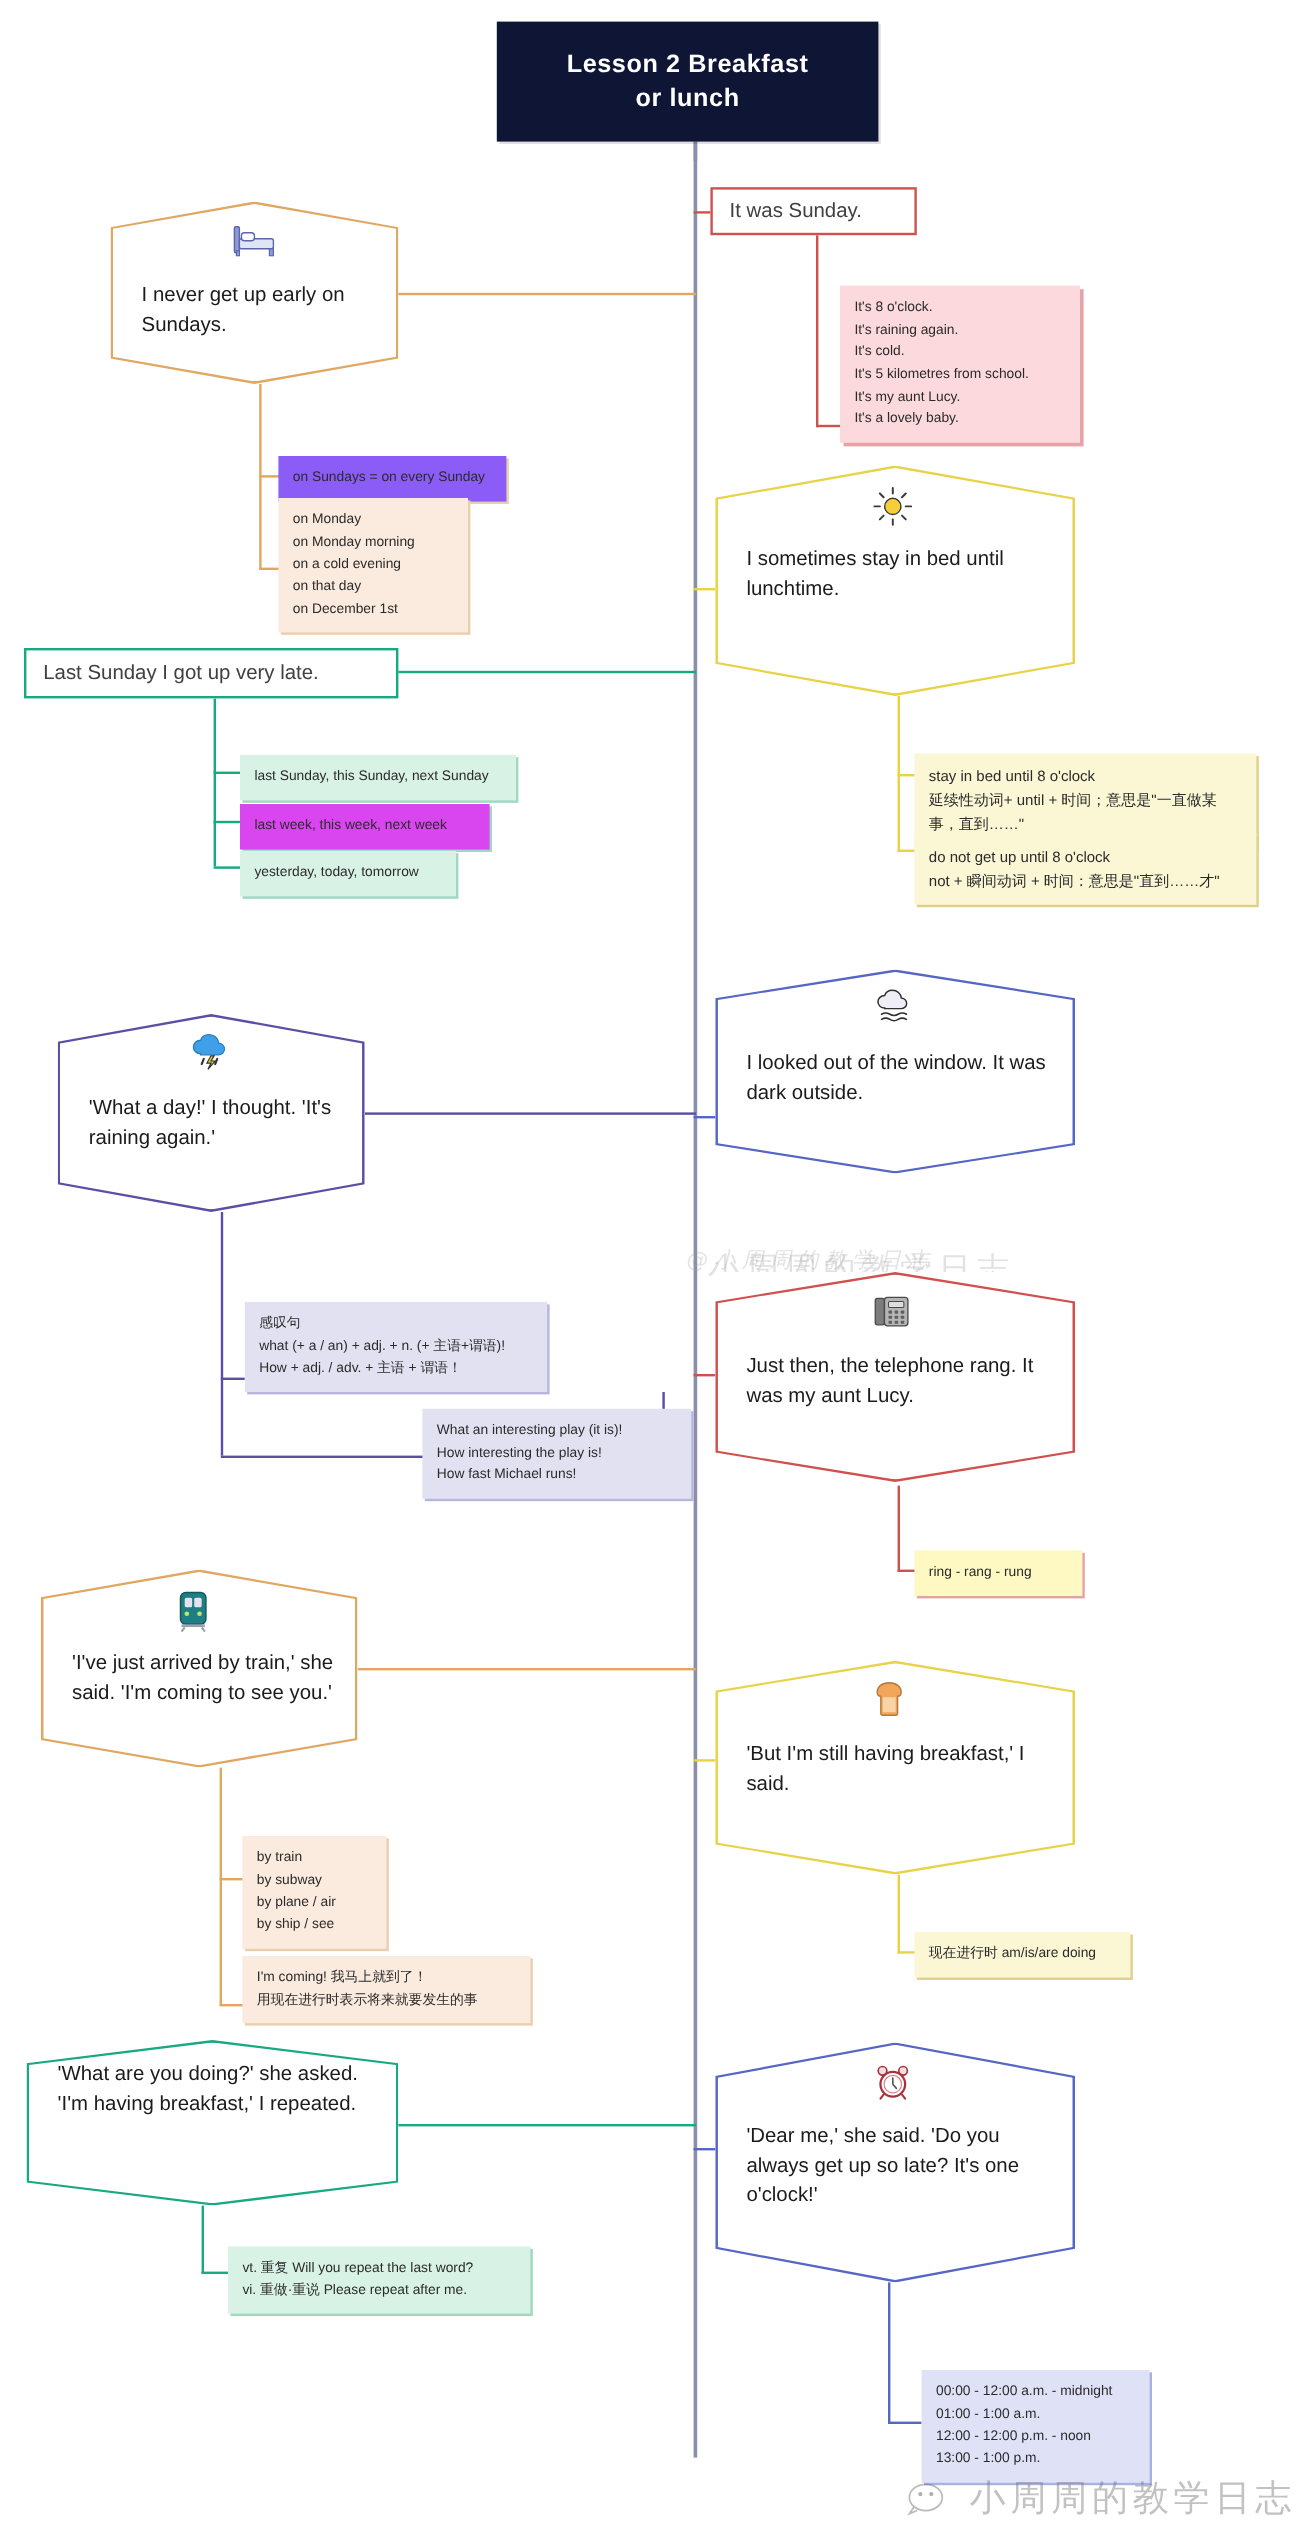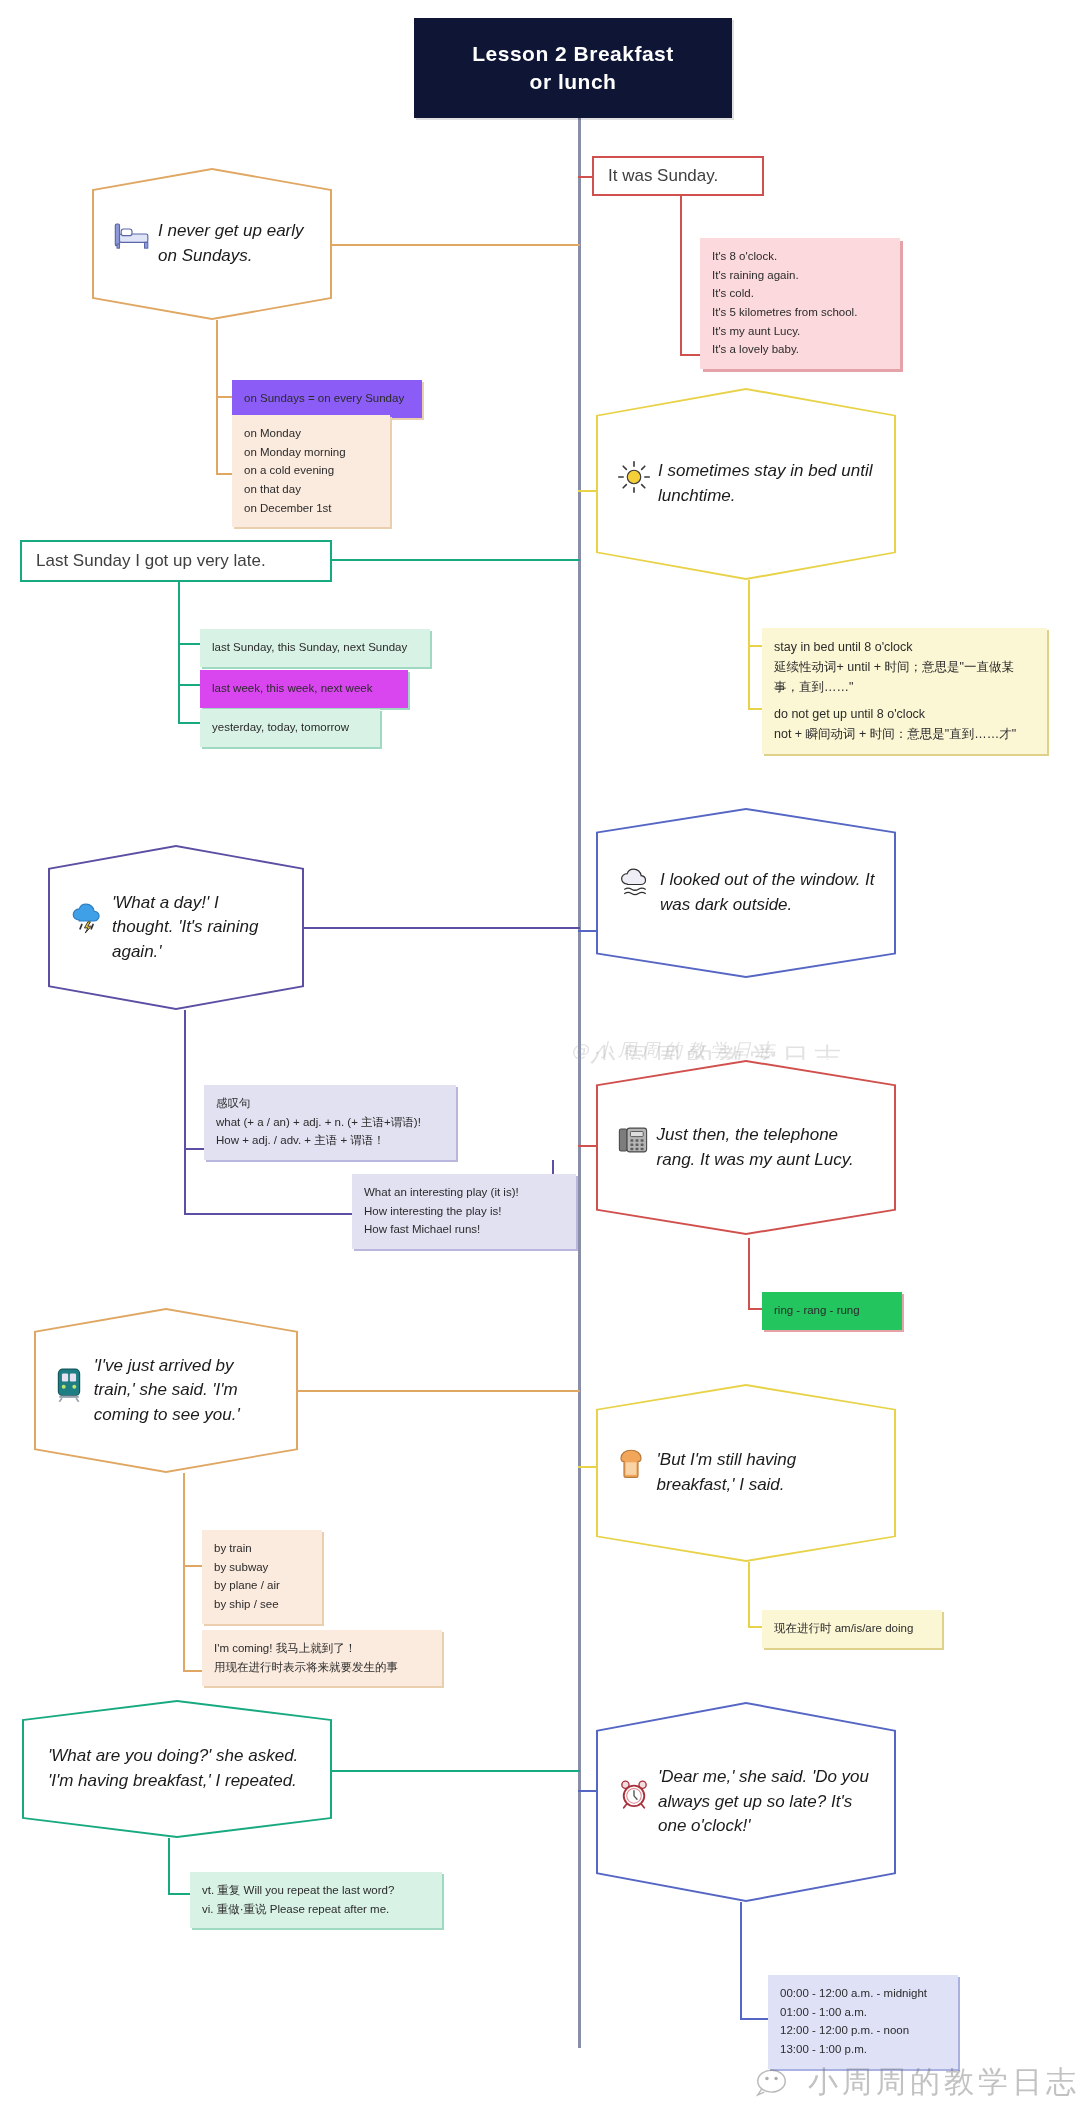--- a/index.html
+++ b/index.html
@@ -43,24 +43,23 @@
     clip-path: polygon(0 14%, 50% 0, 100% 14%, 100% 86%, 50% 100%, 0 86%);
     background: currentColor;
   }
   .hex .hexin {
     position: absolute; inset: 2px;
     clip-path: polygon(0 14%, 50% 0, 100% 14%, 100% 86%, 50% 100%, 0 86%);
     background: #ffffff;
   }
   .hex .hexcontent {
     position: absolute; inset: 0;
-    display: flex; flex-direction: row;
+    display: flex; flex-direction: column;
     align-items: center; justify-content: flex-start;
     padding: 16px 20px;
-    font-style: italic;
   }
   .hex .ico { margin-bottom: 10px; }
   .hex .htext {
     color: #1b1b1b;
     font-size: 17px;
     line-height: 1.45;
     width: 100%;
     text-align: left;
     padding-left: 6px;
   }
@@ -339,21 +338,21 @@
             <rect x="17" y="28" width="3.4" height="3" rx=".6"></rect>
               <rect x="23" y="28" width="3.4" height="3" rx=".6"></rect>
               <rect x="29" y="28" width="3.4" height="3" rx=".6"></rect>
           </g>
         </svg>
       </span>
       <span class="htext">Just then, the telephone rang. It was my aunt Lucy.</span>
     </div>
   </div>
 
-  <div class="note" style="left:762px; top:1292px; width:140px; background:#22c55e; box-shadow:2px 2px 0 #e5a3a9;">ring - rang - rung</div>
+  <div class="note" style="left:762px; top:1292px; width:140px; background:#fef9c3; box-shadow:2px 2px 0 #e5a3a9;">ring - rang - rung</div>
 
   <div class="hex" style="left:596px; top:1384px; width:300px; height:178px; color:#e8d247;">
     <div class="hexbg"></div>
     <div class="hexin"></div>
     <div class="hexcontent">
       <span class="ico">
         <svg viewBox="0 0 36 38" width="30" height="32">
           <path d="M6 12c0-5.5 5-9.5 12-9.5S30 6.5 30 12c0 2.6-1.7 4-3.6 4v17a2 2 0 0 1-2 2H11.6a2 2 0 0 1-2-2V16C7.7 16 6 14.6 6 12z" fill="#f2a65a" stroke="#b5793a" stroke-width="1.4"></path>
           <path d="M11.5 17h13v15h-13z" fill="#f8d3a6"></path>
         </svg>

